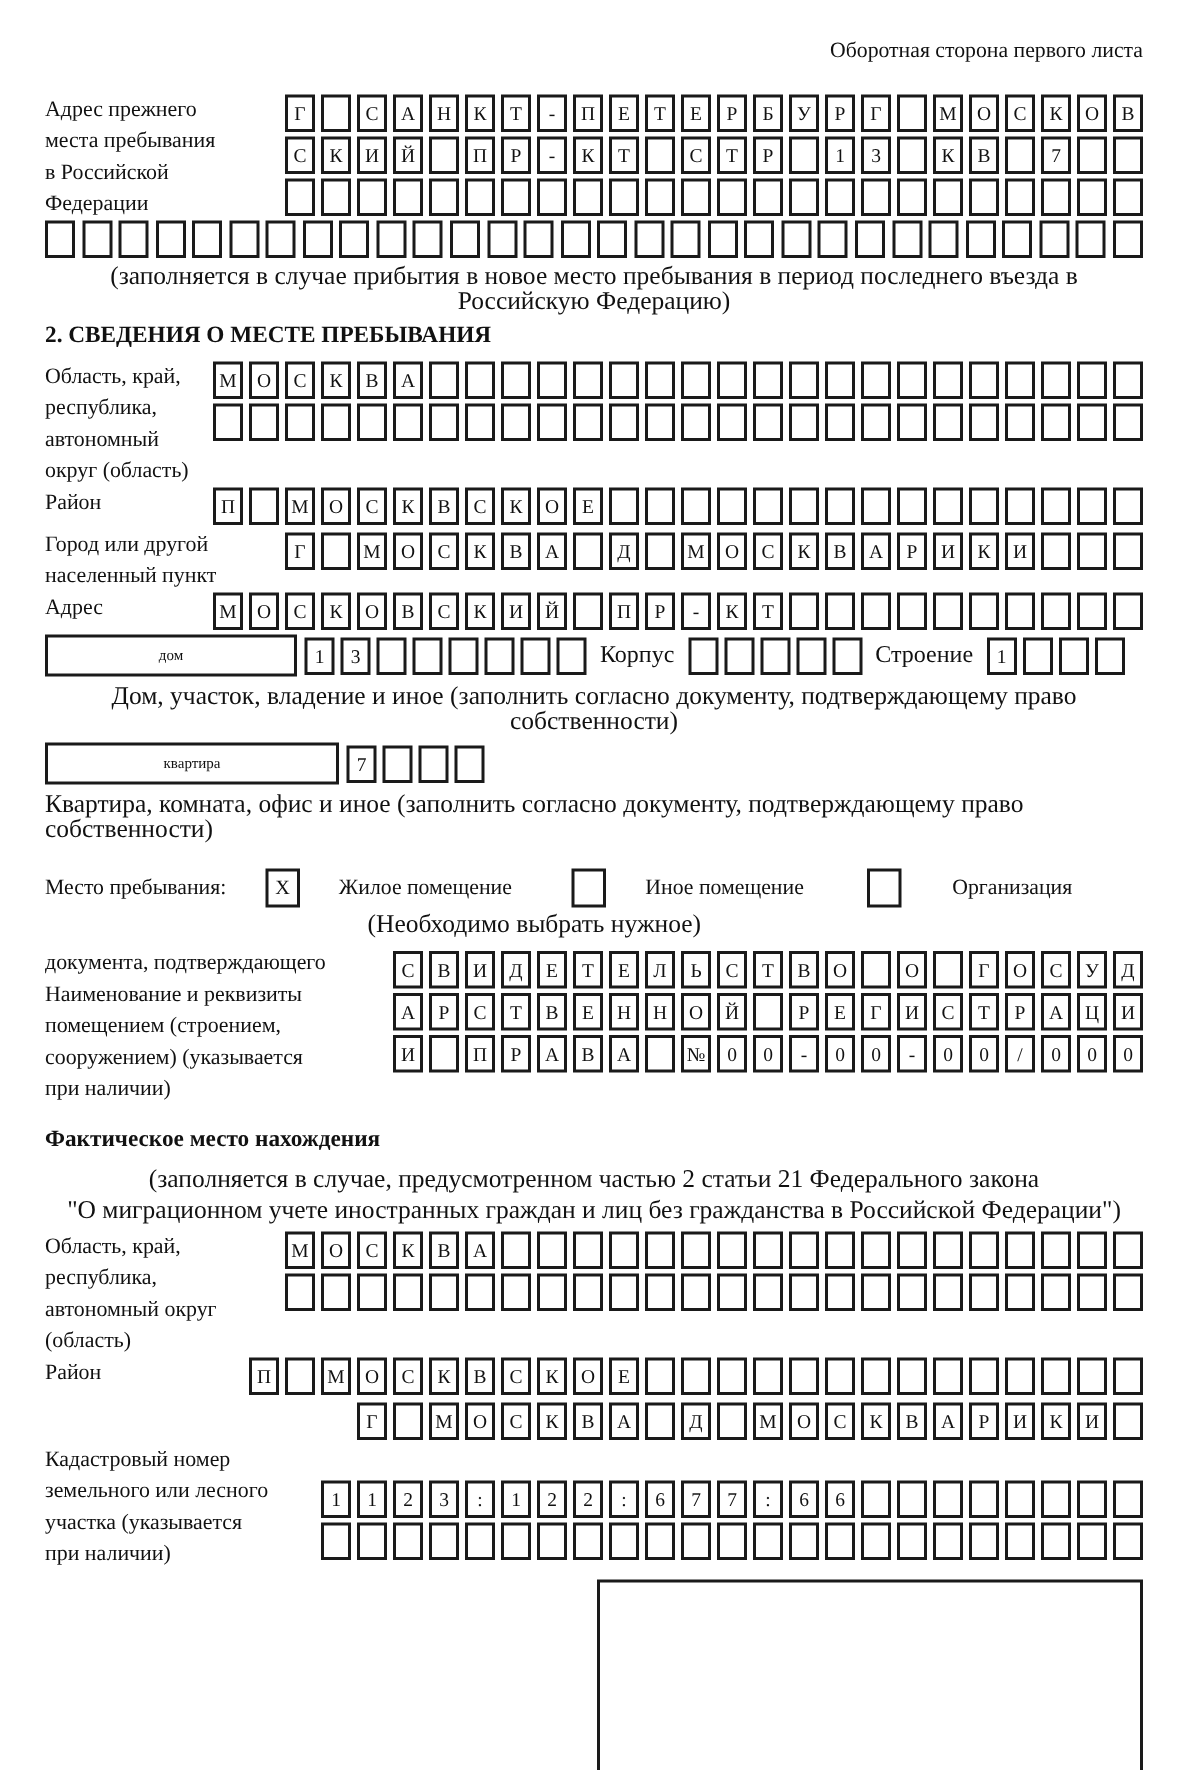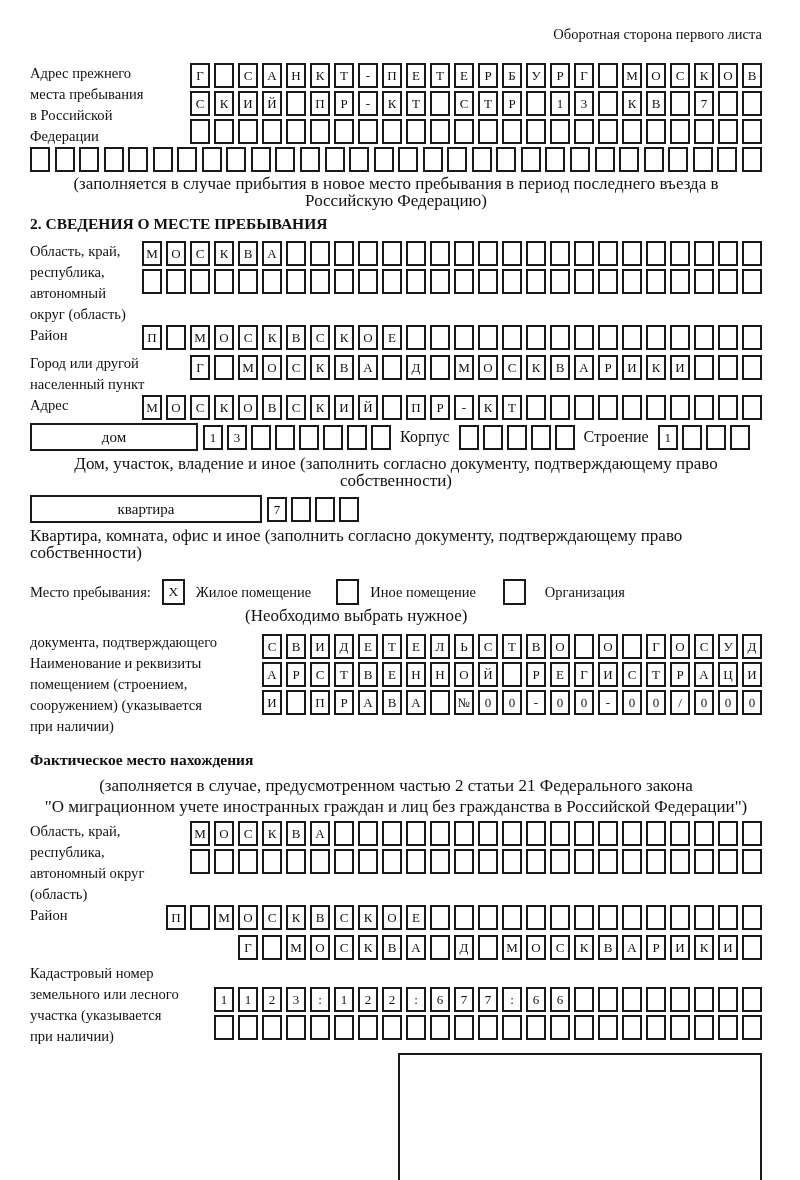--- a/index.html
+++ b/index.html
@@ -27,25 +27,25 @@
     font-size:13px; line-height:1; background:#fff;
     flex:0 0 auto;
   }
   .note{ font-size:17px; line-height:17px; margin:1px 0 4px 0; }
   .note.center{ text-align:center; }
   .title{ font-weight:bold; font-size:15.5px; margin:6px 0 8px 0; }
   .houserow,.aptrow{ display:flex; align-items:center; gap:5px; margin-bottom:4px; }
   .wlabel{
     box-sizing:border-box; border:2px solid #1a1a1a; height:28px;
     display:flex; align-items:center; justify-content:center;
-    font-size:15px; background:#fff;
+    font-size:10px; background:#fff;
   }
   .inl-lbl{ font-size:16px; padding:0 4px; white-space:nowrap; }
   .inline{ margin-bottom:0; justify-content:flex-start; }
-  .stayrow{ display:flex; align-items:center; gap:11px; margin:8px 0 2px 0; font-size:14.5px; }
+  .stayrow{ display:flex; align-items:center; gap:26px; margin:8px 0 2px 0; font-size:14.5px; }
   .cb{
     box-sizing:border-box; width:23px; height:26px; border:2px solid #1a1a1a;
     display:flex; align-items:center; justify-content:center; font-size:13.5px; flex:0 0 auto;
   }
   .staynote{ margin-left:215px; margin-top:2px; margin-bottom:8px; }
   .doc-rows{ padding-top:2px; }
   .cad-rows{ padding-top:24px; }
   .stampwrap{ margin-top:6px; }
   .stampbox{
     box-sizing:border-box; width:364px; height:175px; border:2px solid #1a1a1a;
@@ -379,21 +379,21 @@
     <div class="boxrow inline">
         <div class="c">1</div>
         <div class="c"></div>
         <div class="c"></div>
         <div class="c"></div>
       </div>
   </div>
   <div class="note mb6">Дом, участок, владение и иное (заполнить согласно документу, подтверждающему право собственности)</div>
 
   <div class="aptrow">
-    <div class="wlabel" style="width:232px">квартира</div>
+    <div class="wlabel" style="width:196px">квартира</div>
     <div class="boxrow inline">
         <div class="c">7</div>
         <div class="c"></div>
         <div class="c"></div>
         <div class="c"></div>
       </div>
   </div>
   <div class="note mb2">Квартира, комната, офис и иное (заполнить согласно документу, подтверждающему право собственности)</div>
 
   <div class="stayrow">

